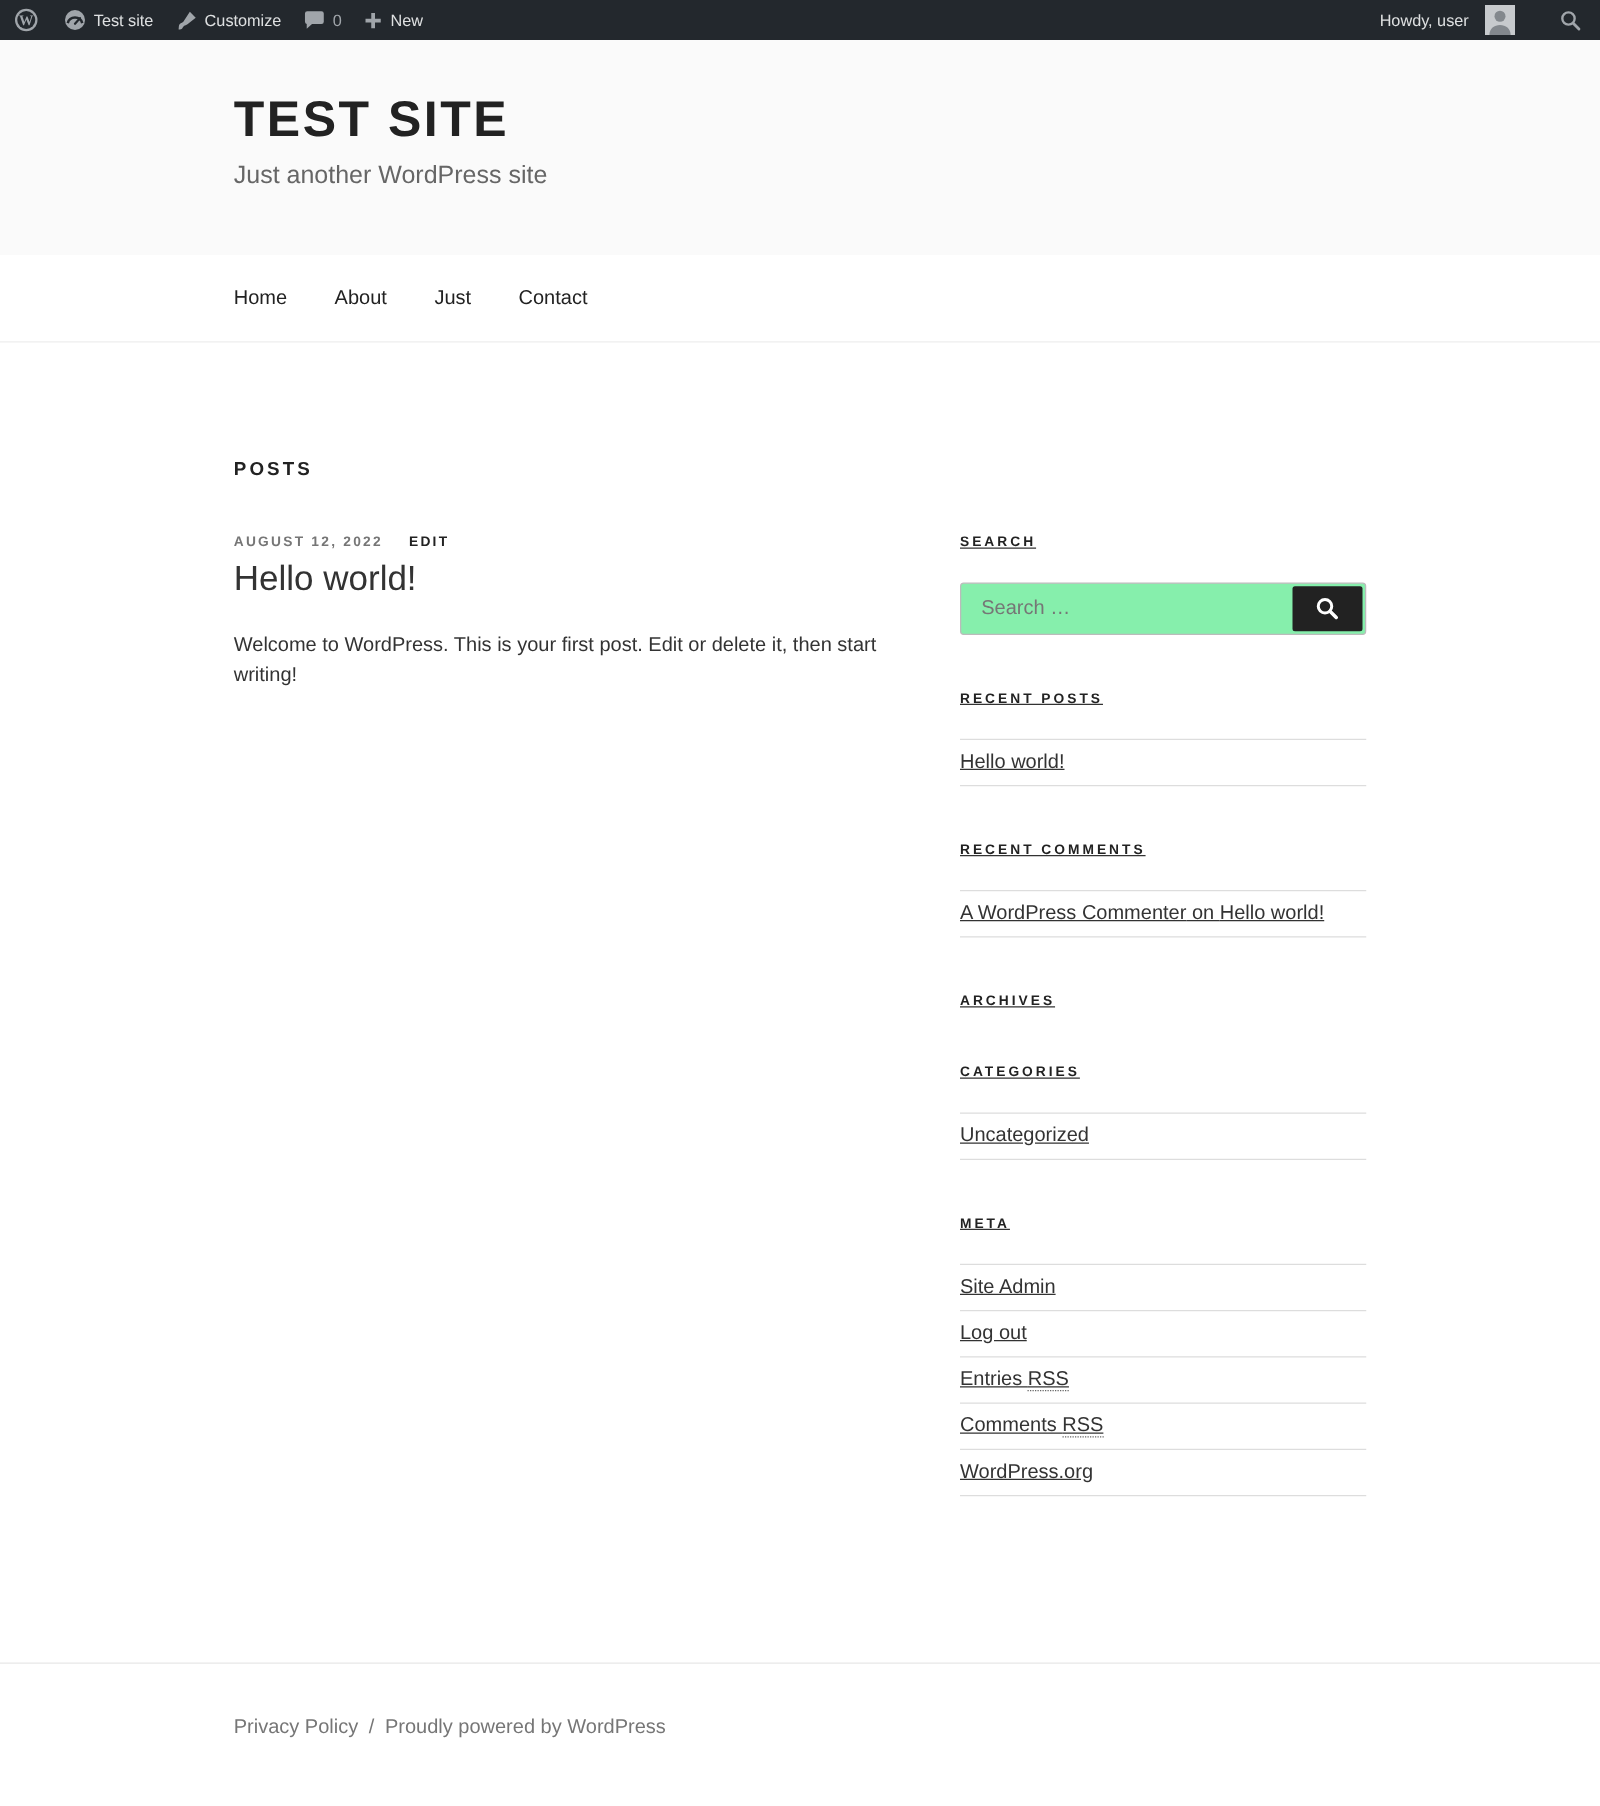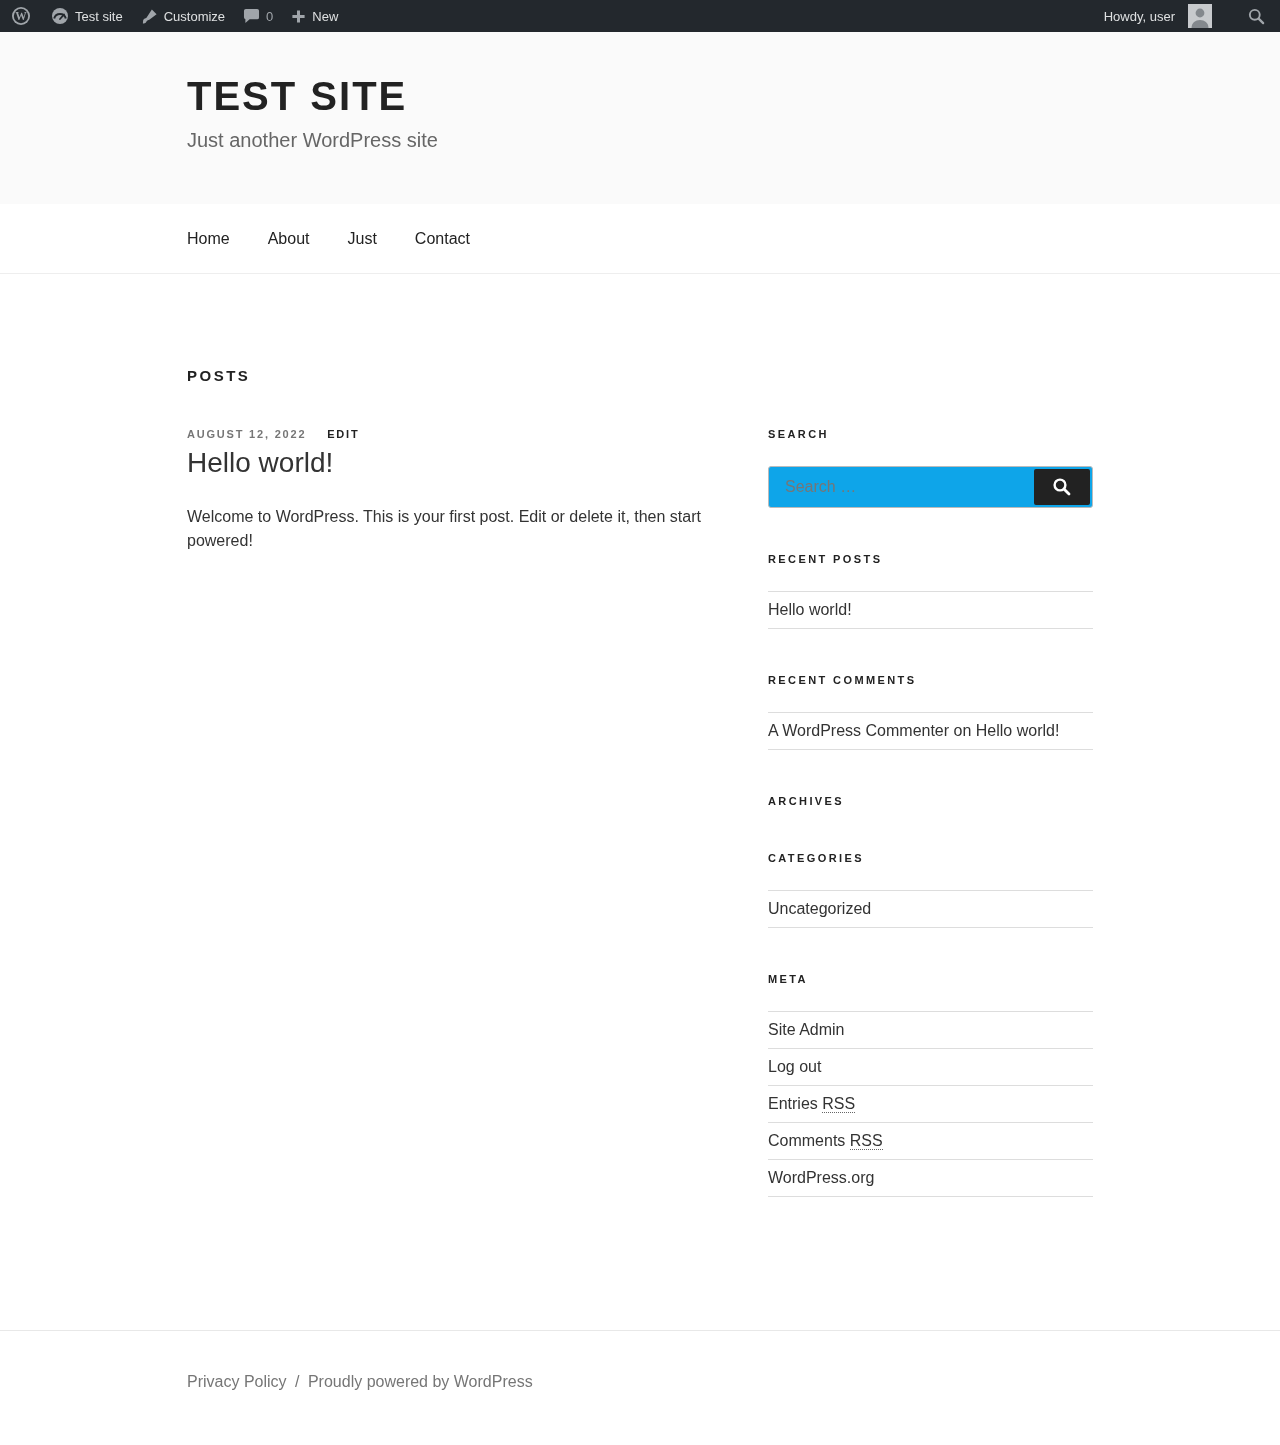--- a/index.html
+++ b/index.html
@@ -54,27 +54,27 @@
   .posts-heading {
     margin: 0 0 44px; font-size: 15px; font-weight: 800;
     letter-spacing: 2.5px; color: #222;
   }
   .entry-meta { font-size: 11px; font-weight: 700; letter-spacing: 1.8px; color: #767676; }
   .entry-meta .edit { color: #222; margin-left: 16px; }
   .entry-title { margin: 8px 0 26px; font-size: 28px; font-weight: 300; line-height: 1.1; color: #333; }
   .entry-body { margin: 0; font-size: 16px; line-height: 1.5; color: #333; }
 
   
-  .sidebar { width: 325px; padding-top: 61px; }
+  .sidebar { width: 325px; padding-top: 61px; text-decoration: underline; }
   .widget { margin-bottom: 45px; }
   .widget-title {
     margin: 0 0 26px; font-size: 11px; font-weight: 800;
     letter-spacing: 2.4px; color: #222;
   }
-  .search-form { position: relative; border: 1px solid #bbb; border-radius: 3px; height: 42px; background: #0ea5e9; }
+  .search-form { position: relative; border: 1px solid #bbb; border-radius: 3px; height: 42px; background: #86efac; }
   .search-input {
     border: 0; outline: none; background: transparent;
     width: 255px; height: 100%; padding: 0 16px;
     font-size: 16px; color: #333; font-family: "Liberation Sans", sans-serif;
   }
   .search-input::placeholder { color: #767676; opacity: 1; }
   .search-btn {
     position: absolute; top: 2px; right: 2px; bottom: 2px; width: 56px;
     background: #222; border: 0; border-radius: 2px;
     display: flex; align-items: center; justify-content: center; cursor: pointer;
@@ -182,21 +182,21 @@
 <div class="site-content wrap">
 
   <main class="content-area">
     <h2 class="posts-heading">POSTS</h2>
     <article>
       <div class="entry-meta">
         <a>AUGUST 12, 2022</a>
         <a class="edit">EDIT</a>
       </div>
       <h3 class="entry-title">Hello world!</h3>
-      <p class="entry-body">Welcome to WordPress. This is your first post. Edit or delete it, then start powered!</p>
+      <p class="entry-body">Welcome to WordPress. This is your first post. Edit or delete it, then start writing!</p>
     </article>
   </main>
 
   <aside class="sidebar">
 
     <section class="widget">
       <h4 class="widget-title">SEARCH</h4>
       <div class="search-form">
         <input class="search-input" type="text" placeholder="Search …" style="">
         <button class="search-btn">

